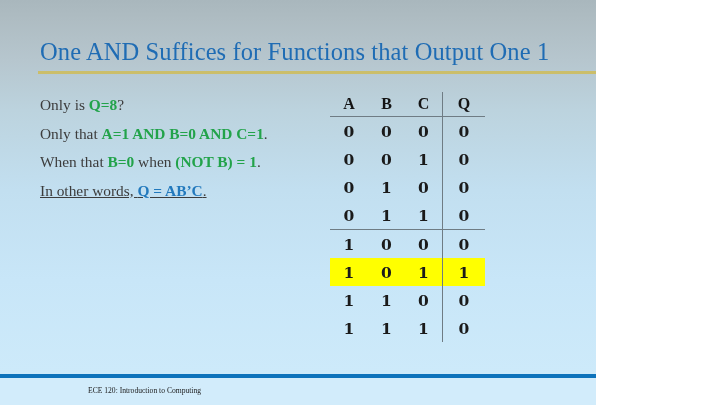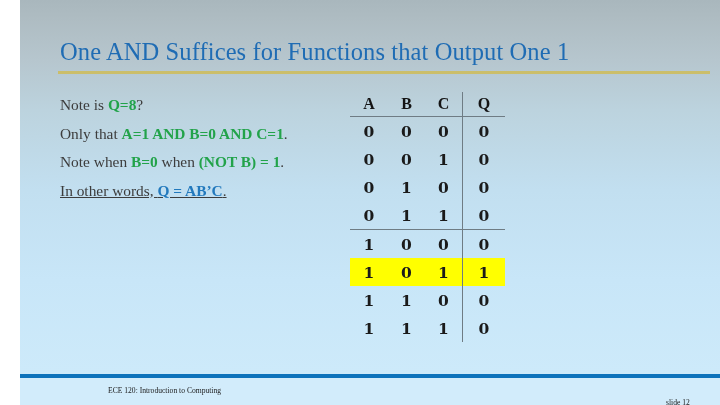--- a/index.html
+++ b/index.html
@@ -7,32 +7,31 @@
     padding: 0;
   }
   body {
     width: 720px;
     height: 405px;
     overflow: hidden;
     font-family: "Liberation Serif", "DejaVu Serif", serif;
   }
   #slide {
     position: relative;
-    width: 700px;
+    width: 596px;
     height: 405px;
     background: linear-gradient(to bottom,
         #a9b7bd 0px,
         #aebcc2 18px,
         #b6c6ce 60px,
         #bcd3de 110px,
         #c2dff0 190px,
         #c8e6f8 280px,
         #cdeafa 372px);
     overflow: hidden;
-    margin-left: 20px;
   }
 
   
   #title {
     position: absolute;
     left: 40px;
     top: 38px;
     width: 660px;
     font-size: 24.5px;
     line-height: 28px;
@@ -153,27 +152,27 @@
 </head>
 <body>
 
 <div id="slide">
 
   <div id="title">One AND Suffices for Functions that Output One 1</div>
   <div id="title-rule"></div>
 
   <div id="body-text">
     <div class="para">
-      <span>Note is </span><span class="grn">Q=8</span><span>?</span>
+      <span>Only is </span><span class="grn">Q=8</span><span>?</span>
     </div>
     <div class="para">
       <span>Only that </span><span class="grn">A=1 AND B=0 AND C=1</span><span>.</span>
     </div>
     <div class="para">
-      <span>Note when </span><span class="grn">B=0</span><span> when </span><span class="grn">(NOT B) = 1</span><span>.</span>
+      <span>When that </span><span class="grn">B=0</span><span> when </span><span class="grn">(NOT B) = 1</span><span>.</span>
     </div>
     <div class="para">
       <span>In other words, </span><span class="blu">Q = AB’C</span><span>.</span>
     </div>
   </div>
 
   <div id="truth-table">
     <table>
       <thead>
         <tr>

